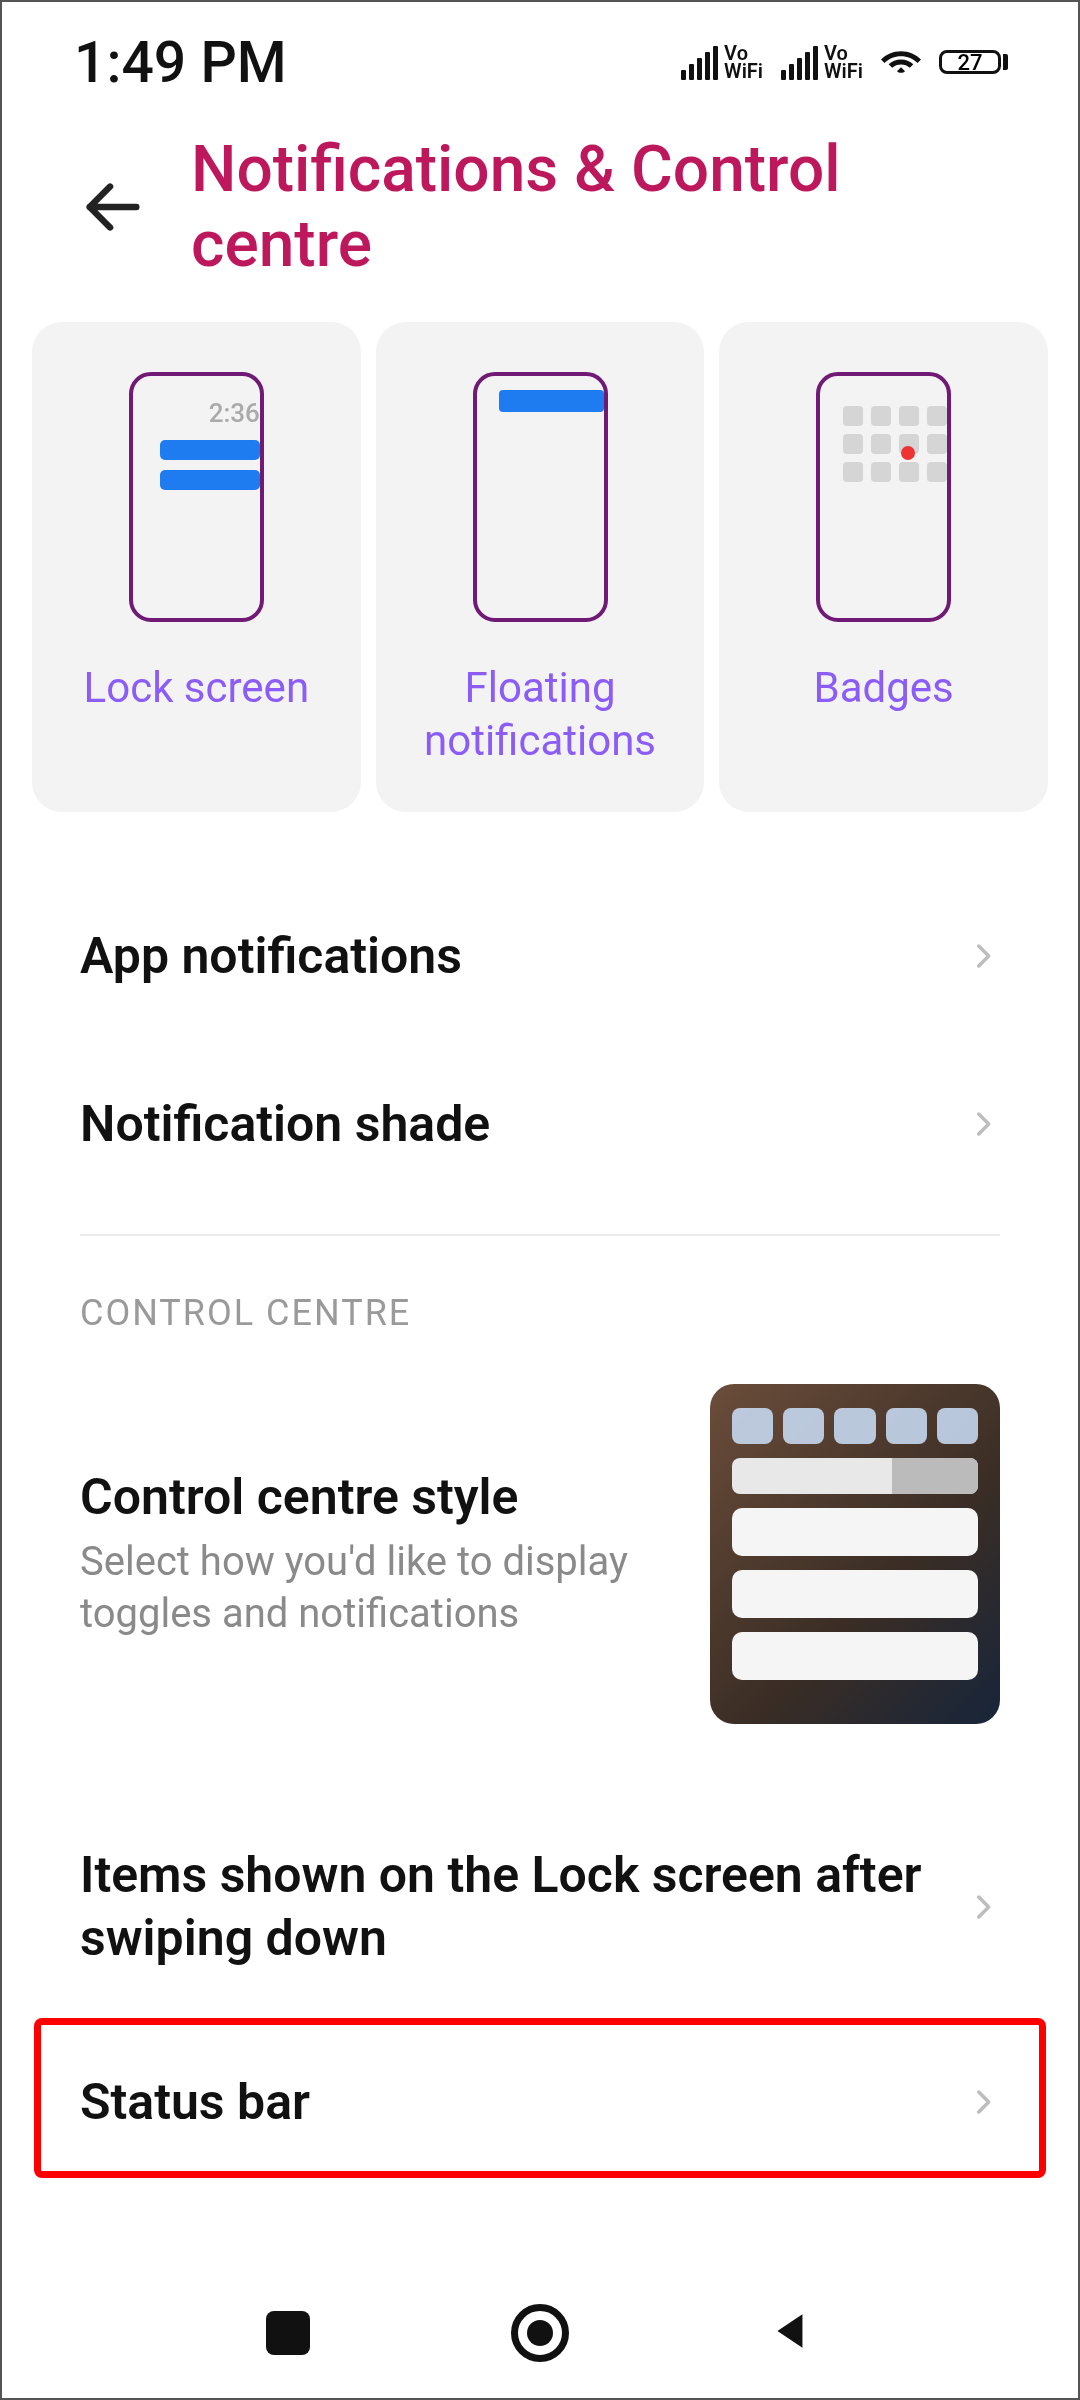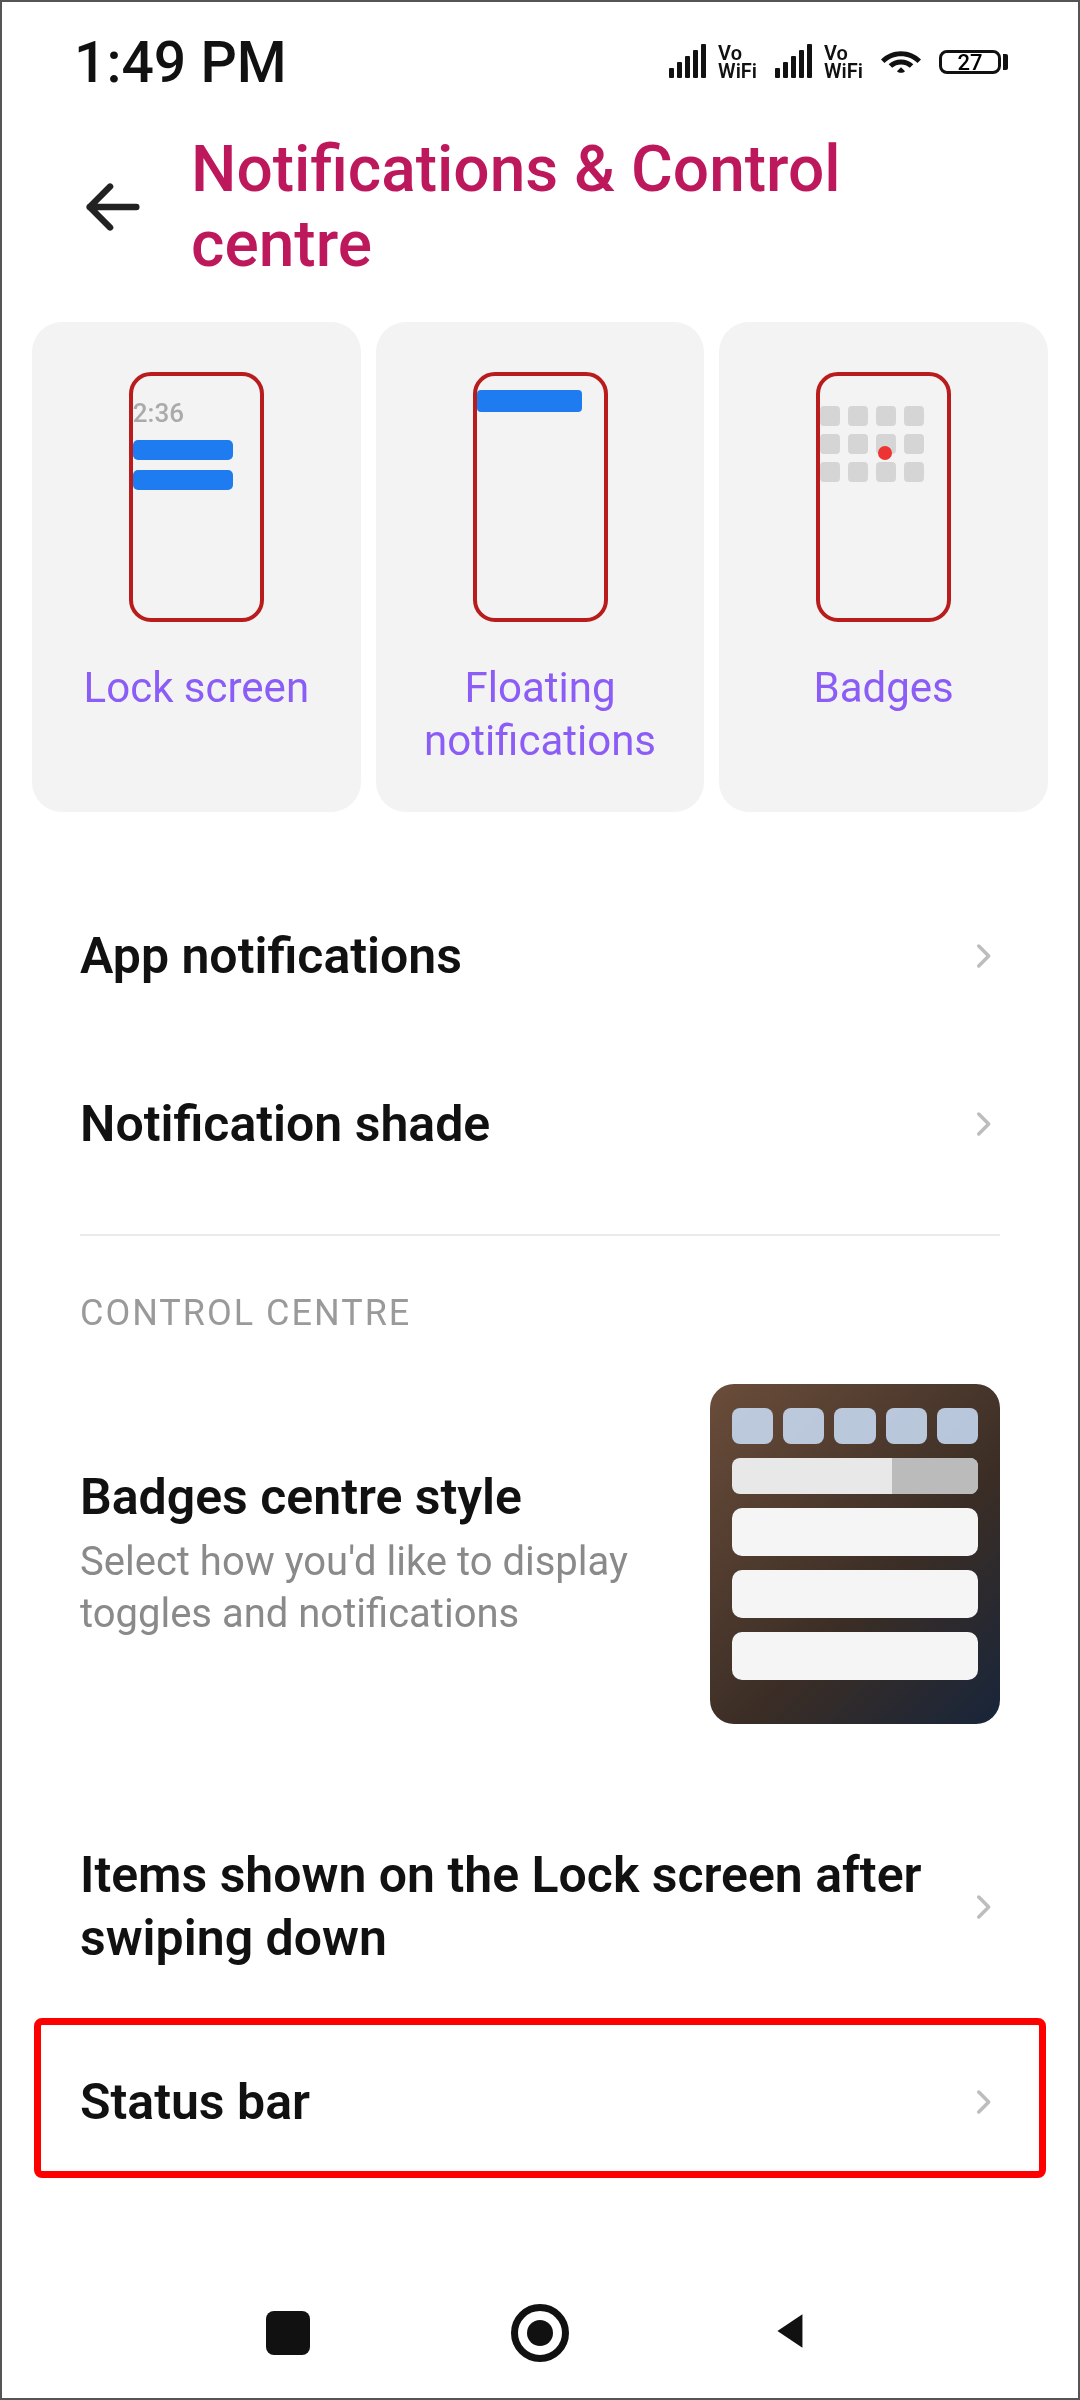--- a/index.html
+++ b/index.html
@@ -3,21 +3,21 @@
 <meta charset="utf-8">
 <style>
   * { margin:0; padding:0; box-sizing:border-box; font-family:-apple-system, Roboto, "Helvetica Neue", Arial, sans-serif; }
   html,body { width:1080px; height:2400px; background:#fff; color:#000; }
   .screen { width:1080px; height:2400px; position:relative; background:#fff; border:2px solid #555; }
 
   
   .status-bar { position:absolute; top:0; left:0; right:0; height:120px; display:flex; align-items:center; justify-content:space-between; padding:0 70px 0 72px; }
   .status-time { font-size:57px; font-weight:500; color:#111; }
   .status-right { display:flex; align-items:center; gap:18px; }
-  .signal-combo { display:flex; gap:8px; }
+  .signal-combo { display:flex; align-items:flex-end; gap:2px; }
   .signal-bars { display:flex; align-items:flex-end; gap:3px; height:34px; }
   .signal-bars span { width:5px; background:#111; border-radius:1px; }
   .signal-bars span:nth-child(1){height:10px;}
   .signal-bars span:nth-child(2){height:16px;}
   .signal-bars span:nth-child(3){height:22px;}
   .signal-bars span:nth-child(4){height:28px;}
   .signal-bars span:nth-child(5){height:34px;}
   .vo-wifi { font-size:20px; line-height:18px; color:#111; font-weight:600; margin-left:4px; }
   .wifi-icon svg { width:40px; height:40px; display:block; }
   .battery { display:flex; align-items:center; }
@@ -26,21 +26,21 @@
 
   
   .header { position:absolute; top:120px; left:0; right:0; height:170px; display:flex; align-items:center; padding:0 72px; gap:40px; }
   .back-btn { width:80px; height:80px; display:flex; align-items:center; justify-content:center; }
   .back-btn svg { width:70px; height:70px; }
   .header-title { font-size:64px; font-weight:500; color:#be185d; }
 
   
   .cards { position:absolute; top:320px; left:30px; right:30px; display:flex; gap:15px; }
   .card { flex:1; background:#f3f3f3; border-radius:30px; height:490px; display:flex; flex-direction:column; align-items:center; justify-content:flex-start; padding-top:50px; }
-  .phone-mock { width:135px; height:250px; border:4px solid #b91c1c; border-radius:22px; background:#f3f3f3; position:relative; display:flex; flex-direction:column; align-items:flex-start; }
+  .phone-mock { width:135px; height:250px; border:4px solid #701a75; border-radius:22px; background:#f3f3f3; position:relative; display:flex; flex-direction:column; align-items:flex-end; }
   .lock-time { font-size:26px; color:#aaa; margin-top:22px; font-weight:500; }
   .lock-line { width:100px; height:20px; background:#1f7cf0; border-radius:5px; margin-top:12px; }
   .lock-line + .lock-line { margin-top:10px; }
   .float-bar { width:105px; height:22px; background:#1f7cf0; border-radius:4px; margin-top:14px; }
   .badge-grid { display:grid; grid-template-columns:repeat(4,20px); grid-auto-rows:20px; gap:8px; margin-top:30px; position:relative; }
   .badge-grid span { background:#d5d5d5; border-radius:4px; }
   .badge-dot { position:absolute; width:14px; height:14px; background:#e33; border-radius:50%; top:40px; left:58px; }
   .card-label { font-size:42px; color:#8b5cf6; text-align:center; margin-top:40px; line-height:1.25; padding:0 10px; }
 
   
@@ -178,21 +178,21 @@
       <div class="chev"><svg viewBox="0 0 24 24">
             <path fill="none" stroke="#bdbdbd" stroke-width="2.5" stroke-linecap="round" stroke-linejoin="round" d="M9 5l7 7-7 7"></path>
           </svg></div>
     </div>
     <div class="divider"></div>
 
     <div class="section-header">CONTROL CENTRE</div>
 
     <div class="cc-row">
       <div class="cc-text">
-        <div class="cc-title">Badges centre style</div>
+        <div class="cc-title">Control centre style</div>
         <div class="cc-sub">Select how you'd like to display toggles and notifications</div>
       </div>
       <div class="cc-thumb">
         <div class="cc-toggle-row">
             <span></span>
             <span></span>
             <span></span>
             <span></span>
             <span></span>
           </div>

